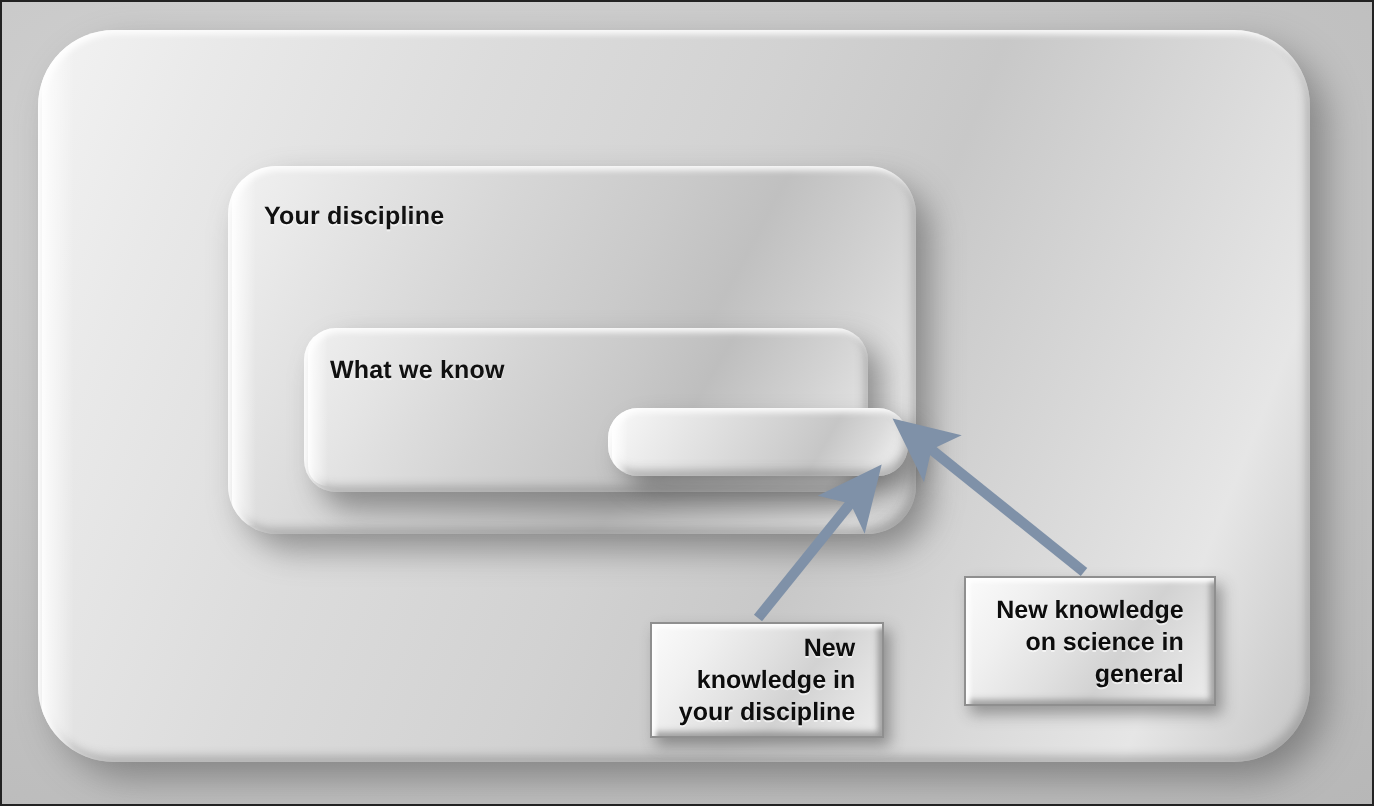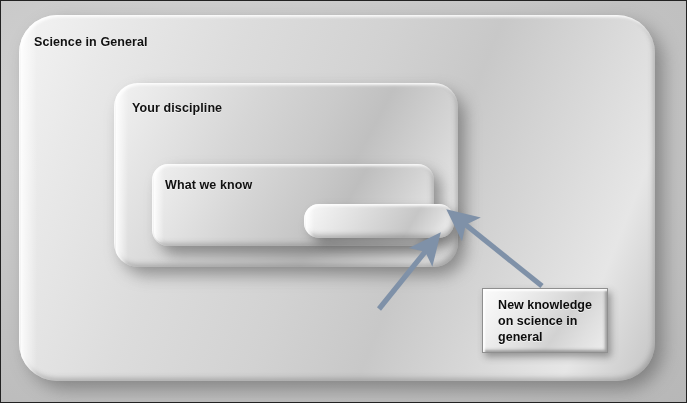--- a/index.html
+++ b/index.html
@@ -197,21 +197,21 @@
         #e0e0e0 80%,
         #ededed 100%);
     border:1px solid #8f8f8f;
     box-shadow:
       inset 2px 2px 2px rgba(255,255,255,0.95),
       inset -2px -2px 3px rgba(130,130,130,0.75),
       3px 4px 7px rgba(60,60,60,0.45);
     display:flex;
     align-items:center;
     justify-content:center;
-    text-align:left;
+    text-align:right;
   }
   .callout .ctext{
     color:#0d0d0d;
     font-weight:bold;
     font-size:12.5px;
     line-height:16px;
     white-space:pre-line;
     text-shadow:0 1px 0 rgba(255,255,255,0.6);
   }
   .callout-left{ left:324px; top:310px; width:117px; height:58px;}
@@ -235,35 +235,39 @@
 
   <div class="disc-shadow"></div>
   <div class="disc"></div>
 
   <div class="know-shadow"></div>
   <div class="know"></div>
 
   <div class="contrib-shadow"></div>
   <div class="contrib"></div>
 
-  <div class="lbl lbl-sci">Science in General</div>
   <div class="lbl lbl-disc">Your discipline</div>
   <div class="lbl lbl-know">What we know</div>
 
   <svg class="arrows" viewBox="0 0 687 403" xmlns="http://www.w3.org/2000/svg">
     <defs>
       <marker id="ah" markerWidth="7" markerHeight="7" refX="4.2" refY="3.2" orient="auto" markerUnits="strokeWidth">
         <path d="M0.4,0.3 L6.6,3.2 L0.4,6.1 L1.8,3.2 Z" fill="#7f91a8"></path>
       </marker>
     </defs>
 
     <line x1="378" y1="308" x2="432" y2="241" stroke="#7f91a8" stroke-width="5.2" marker-end="url(#ah)"></line>
 
     <line x1="541" y1="285" x2="455" y2="216" stroke="#7f91a8" stroke-width="5.2" marker-end="url(#ah)"></line>
   </svg>
 
+  <div class="callout callout-left">
+    <span class="ctext">New
+knowledge in
+your discipline</span>
+  </div>
   <div class="callout callout-right">
     <span class="ctext">New knowledge
 on science in
 general</span>
   </div>
 
 </div>
 
 </body></html>

